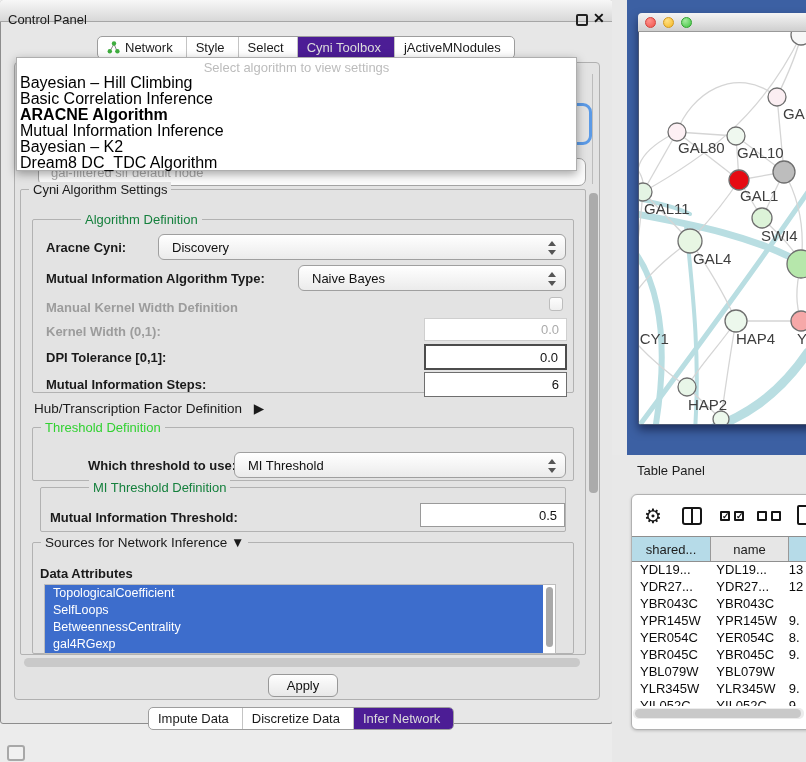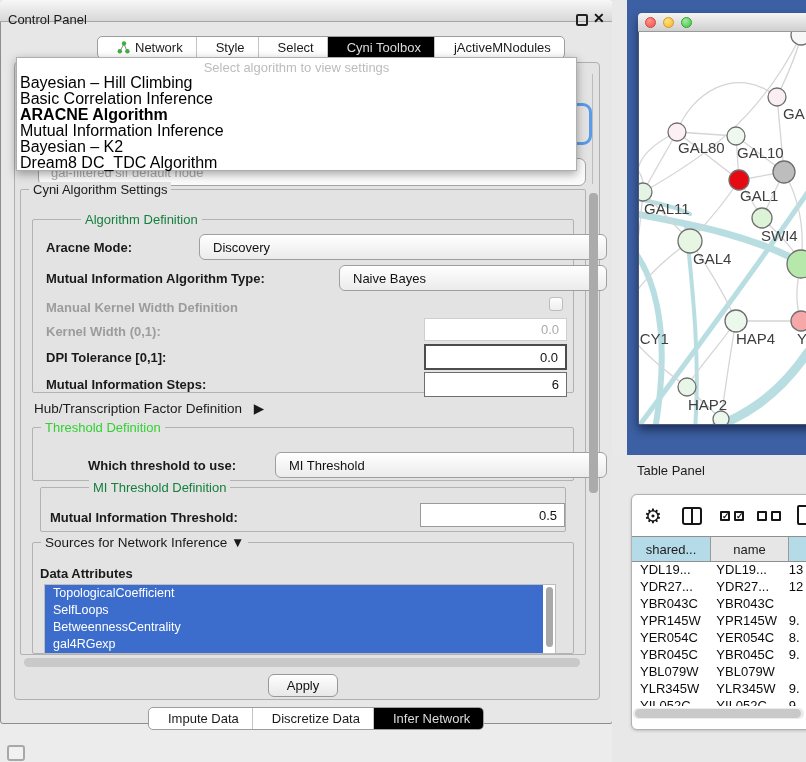--- a/index.html
+++ b/index.html
@@ -13,24 +13,24 @@
   .cp-title { left:0; top:9; width:613px; height:22px;
               background:linear-gradient(#f7f7f7,#d8d8d8); border-bottom:1px solid #a6a6a6;
               border-radius:3px 3px 0 0; }
   .cp-title-text { left:8px; top:12px; font-size:13px; color:#1a1a1a; }
   .float-btn { left:576px; top:14px; width:12px; height:12px; border:2px solid #222; border-radius:2px; background:transparent; }
   .close-btn { left:593px; top:10px; font-size:14px; font-weight:bold; color:#111; }
 
   
   .tabbar { left:97px; top:36px; height:23px; display:flex; background:#fff;
             border:1px solid #9d9d9d; border-radius:5px; overflow:hidden; }
-  .tab { padding:3px 13px 0 19px; font-size:13px; color:#1a1a1a; border-right:1px solid #c4c4c4;
+  .tab { padding:3px 13px 0 9px; font-size:13px; color:#1a1a1a; border-right:1px solid #c4c4c4;
          display:flex; gap:5px; align-items:flex-start; white-space:nowrap; }
   .tab:last-child { border-right:none; }
-  .tab.sel { background:#000000; color:#dcdcdc; }
+  .tab.sel { background:#4c1d95; color:#dcdcdc; }
   .net-ico { width:13px; height:13px; margin-top:1px; }
 
   .subpanel { left:14px; top:62px; width:586px; height:638px; background:#e3e3e3;
               border:1px solid #b0b0b0; border-radius:4px; }
 
   
   .bg-combo { left:38px; top:158px; width:548px; height:28px; border:1px solid #a3a3a3;
               border-radius:7px; background:#fbfbfb; color:#a9a9a9; font-size:13px;
               display:flex; align-items:center; padding-left:12px; }
   .focus-ring { left:556px; top:103px; width:36px; height:42px; border:3px solid #5b9ae6; border-radius:9px; }
@@ -48,21 +48,21 @@
   .legend { position:absolute; top:-8px; left:8px; background:#e3e3e3; padding:0 4px;
             font-size:13px; color:#1a1a1a; white-space:nowrap; }
   .legend.blue { color:#15803d;margin-left:40px; } .legend.green { color:#32d132; }
 
   .lbl { position:absolute; font-size:13px; font-weight:bold; color:#1a1a1a; white-space:nowrap; }
   .lbl.plain { font-weight:normal; }
   .lbl.dis { color:#9c9c9c; }
 
   .combo { position:absolute; height:26px; border:1px solid #9f9f9f; border-radius:6px;
            background:linear-gradient(#ffffff,#ebebeb); font-size:13px; color:#111;
-           display:flex; align-items:center; padding-left:13px;margin-left:41px; }
+           display:flex; align-items:center; padding-left:13px; }
   .arrows { position:absolute; right:9px; top:5px; width:8px; height:16px; }
   .arrows:before, .arrows:after { content:""; position:absolute; left:0; border-left:4px solid transparent; border-right:4px solid transparent; }
   .arrows:before { top:1px; border-bottom:5px solid #555; }
   .arrows:after { bottom:1px; border-top:5px solid #555; }
 
   .field { position:absolute; background:#fff; border:1px solid #b9b9b9; font-size:13px; color:#111;
            display:flex; align-items:center; justify-content:flex-end; padding-right:7px; }
   .field.dis { color:#ababab; border-color:#cfcfcf; }
   .field.hard { border:2px solid #4c4c4c; }
   .field.med { border:1px solid #6e6e6e; }
@@ -181,21 +181,21 @@
     <div class="it">Dream8 DC_TDC Algorithm</div>
   </div>
 
   <div class="group" style="left:20px;top:189px;width:566px;height:466px;">
     <span class="legend">Cyni Algorithm Settings</span>
   </div>
 
   <div class="group" style="left:32px;top:219px;width:542px;height:174px;">
     <span class="legend blue">Algorithm Definition</span>
   </div>
-  <div class="lbl" style="left:46px;top:240px;">Aracne Mode:</div>
+  <div class="lbl" style="left:46px;top:240px;">Aracne Cyni:</div>
   <div class="combo" style="left:158px;top:234px;width:408px;">
     <span>Discovery</span>
     <span class="arrows"></span>
   </div>
   <div class="lbl" style="left:46px;top:271px;">Mutual Information Algorithm Type:</div>
   <div class="combo" style="left:298px;top:265px;width:268px;">
     <span>Naive Bayes</span>
     <span class="arrows"></span>
   </div>
   <div class="lbl dis" style="left:46px;top:300px;">Manual Kernel Width Definition</div>

